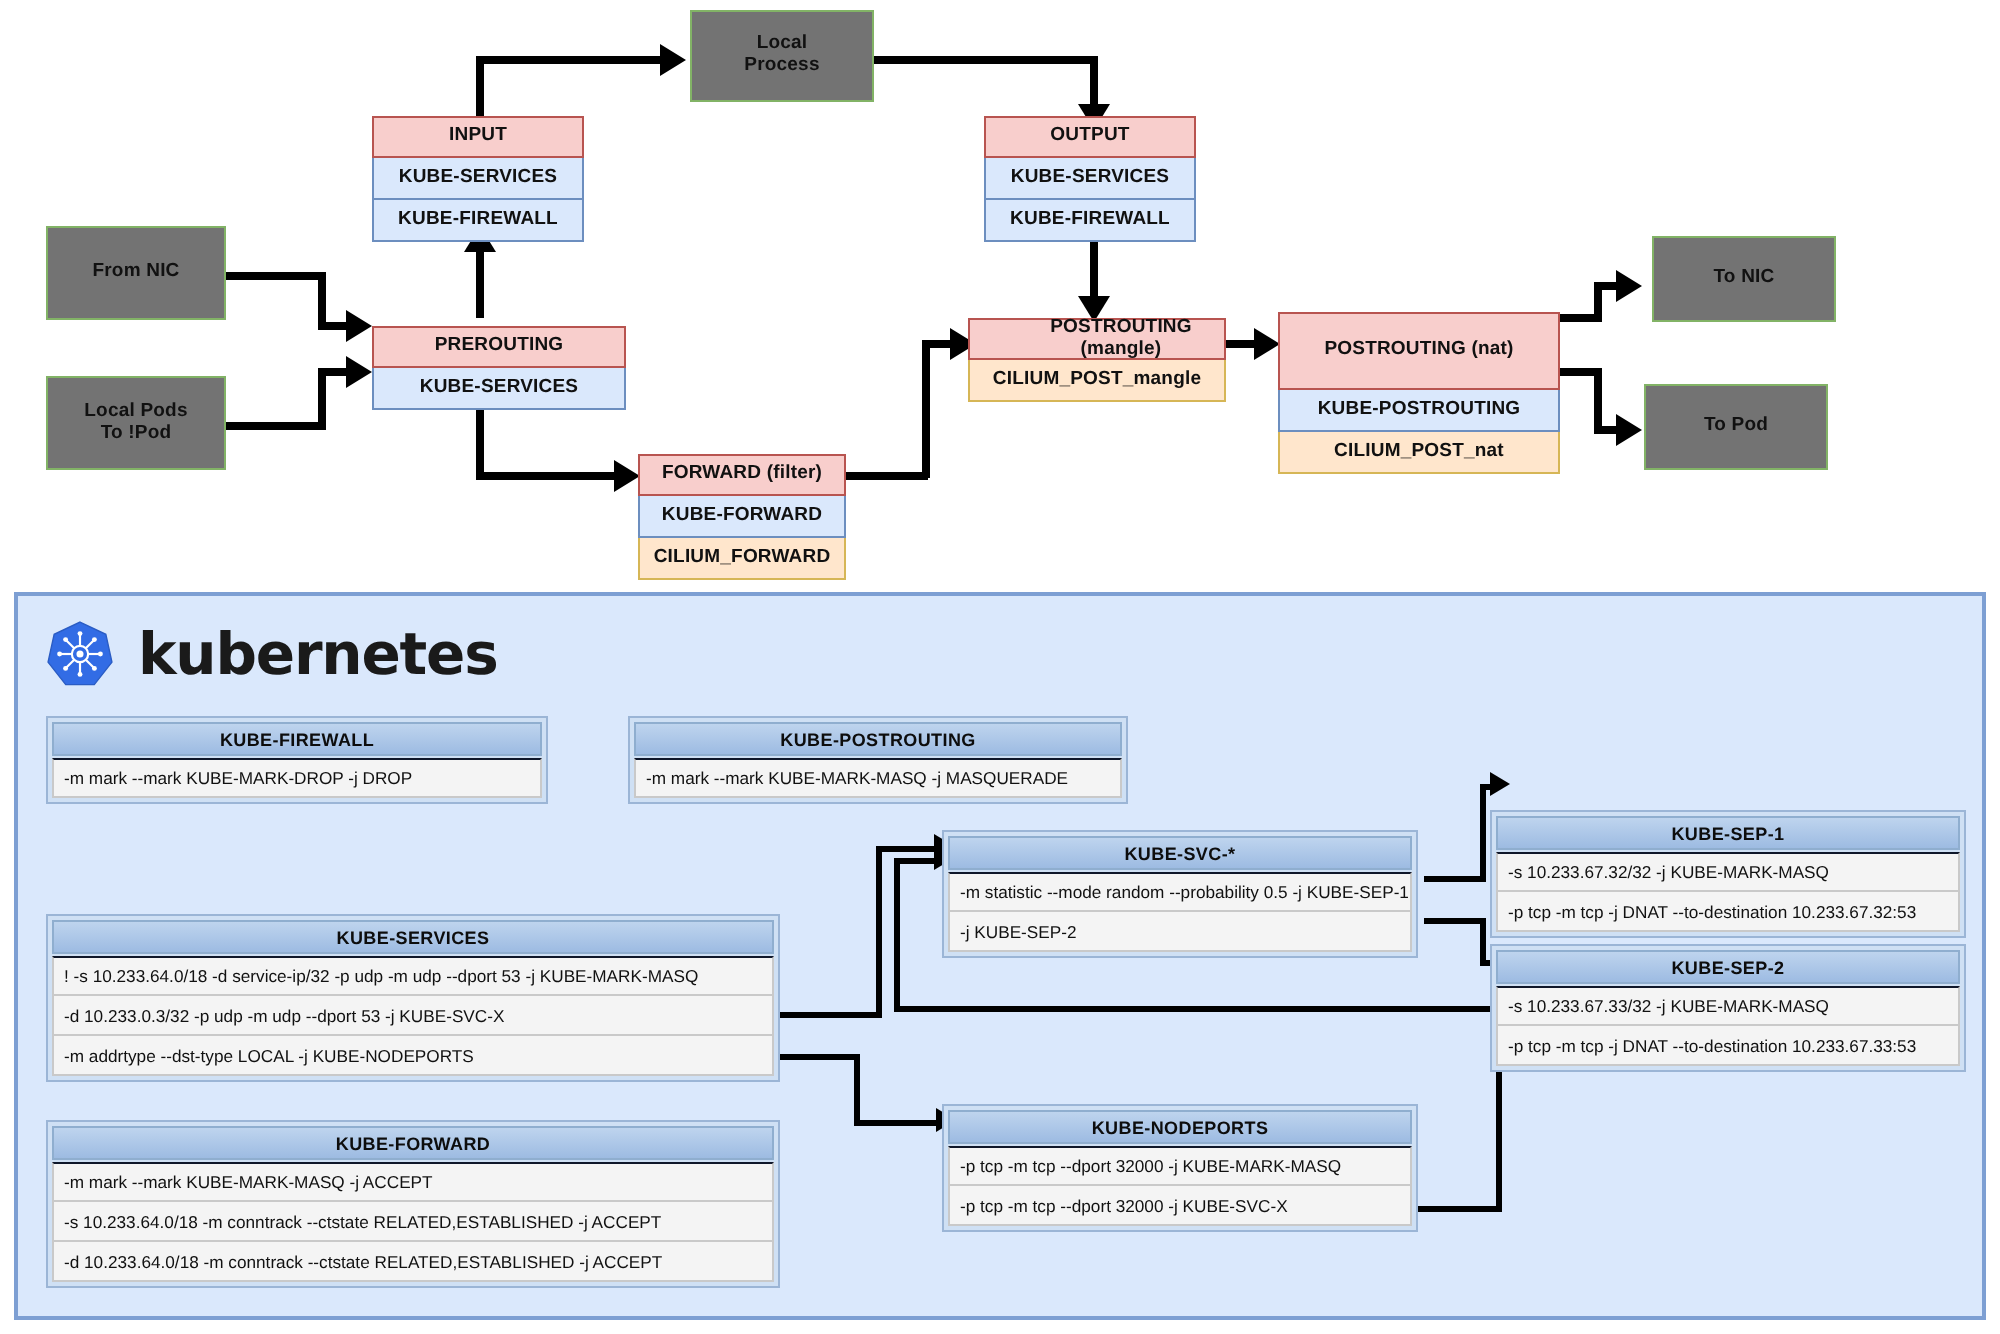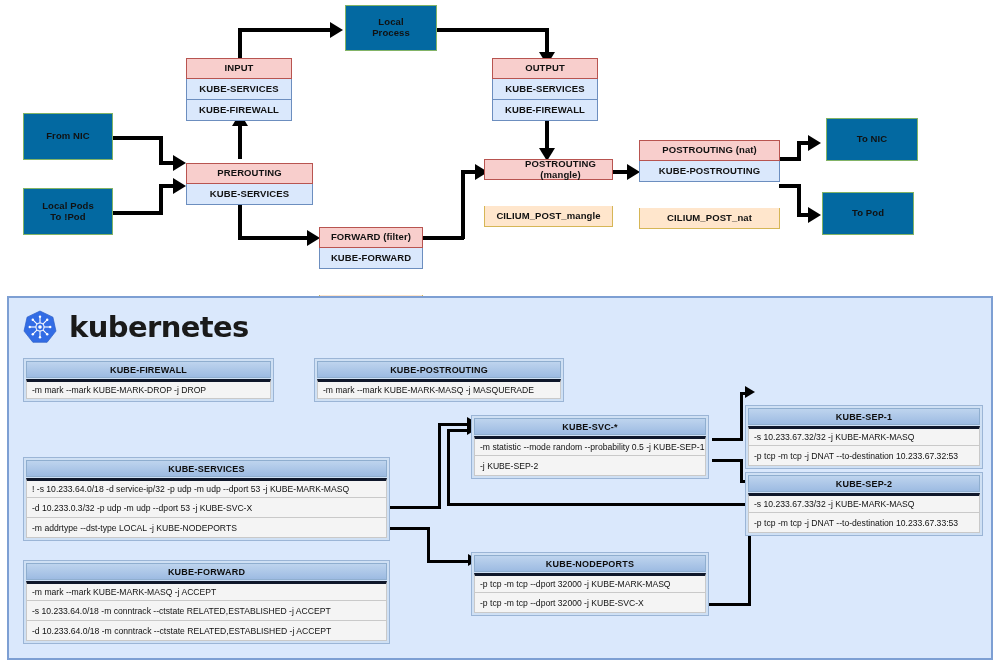--- a/index.html
+++ b/index.html
@@ -7,22 +7,22 @@
        font-family:"Liberation Sans","DejaVu Sans",sans-serif;}
 
   
   .node{position:absolute;box-sizing:border-box;}
   .cell{box-sizing:border-box;border:1px solid #333;display:flex;
         align-items:center;justify-content:center;text-align:center;
         font-size:9.5px;font-weight:bold;color:#111;letter-spacing:.1px;
         line-height:1.15;}
   .cell.red    {background:#f8cecc;border-color:#b85450;}
   .cell.blue   {background:#dae8fc;border-color:#6c8ebf;}
-  .cell.yellow {background:#ffe6cc;border-color:#d6b656;margin-top:26px;}
-  .cell.green  {background:#0369a1;border-color:#82b366;}
+  .cell.yellow {background:#ffe6cc;border-color:#d6b656;}
+  .cell.green  {background:#737373;border-color:#82b366;}
 
   
   .ln{position:absolute;background:#000;}
   .lnh{height:4px;}
   .lnv{width:4px;}
   .ar{position:absolute;width:0;height:0;}
   .ar-r{border-top:8px solid transparent;border-bottom:8px solid transparent;border-left:13px solid #000;}
   .ar-d{border-left:8px solid transparent;border-right:8px solid transparent;border-top:13px solid #000;}
   .ar-u{border-left:8px solid transparent;border-right:8px solid transparent;border-bottom:13px solid #000;}
 
@@ -37,21 +37,21 @@
   .chain{position:absolute;box-sizing:border-box;border:1px solid #9bb5d6;
          background:#cfe0f4;padding:2px;}
   .chain .hdr{box-sizing:border-box;height:17px;
       background:linear-gradient(to bottom,#bed4ee 0%,#9dbbe2 100%);
       border:1px solid #8faecf;display:flex;align-items:center;justify-content:center;
       font-size:9px;font-weight:bold;color:#0d0d0d;letter-spacing:.2px;}
   .chain .row{box-sizing:border-box;height:20px;background:#f4f4f4;
       border:1px solid #c9c9c9;border-top:none;display:flex;align-items:center;
       padding-left:5px;font-size:8.6px;color:#111;white-space:nowrap;overflow:hidden;
       font-family:"Liberation Sans",sans-serif;}
-  .chain .row.first{border-top:3px solid #0f172a;margin-top:1px;}
+  .chain .row.first{border-top:1px solid #0f172a;margin-top:1px;}
 
   
   .pln{position:absolute;background:#000;}
   .plnh{height:3px;}
   .plnv{width:3px;}
   .par{position:absolute;width:0;height:0;
        border-top:6px solid transparent;border-bottom:6px solid transparent;
        border-left:10px solid #000;}
 </style>
 </head>
@@ -151,21 +151,21 @@
   <div class="cell blue" style="height:21px;border-top:none;">KUBE-FORWARD</div>
   <div class="cell yellow" style="height:21px;border-top:none;">CILIUM_FORWARD</div>
 </div>
 
 <div class="node" style="left:484px;top:159px;width:129px;height:42px;">
   <div class="cell red" style="height:21px;padding-left:24px;">POSTROUTING (mangle)</div>
   <div class="cell yellow" style="height:21px;border-top:none;">CILIUM_POST_mangle</div>
 </div>
 
 <div class="node" style="left:639px;top:140px;width:141px;height:63px;">
-  <div class="cell red" style="height:21px;">POSTROUTING (nat)</div>
+  <div class="cell red" style="height:39px;margin-top:16px;">POSTROUTING (nat)</div>
   <div class="cell blue" style="height:21px;border-top:none;">KUBE-POSTROUTING</div>
   <div class="cell yellow" style="height:21px;border-top:none;">CILIUM_POST_nat</div>
 </div>
 
 <div id="k8s-panel">
 
   <div class="k8s-logo-wrap">
     <svg width="34" height="34" viewBox="0 0 100 100">
       <polygon points="50,3 88,21 97,62 71,95 29,95 3,62 12,21" fill="#326ce5" stroke="#2a5cc4" stroke-width="2"></polygon>
       <g fill="none" stroke="#ffffff" stroke-width="3.2">

